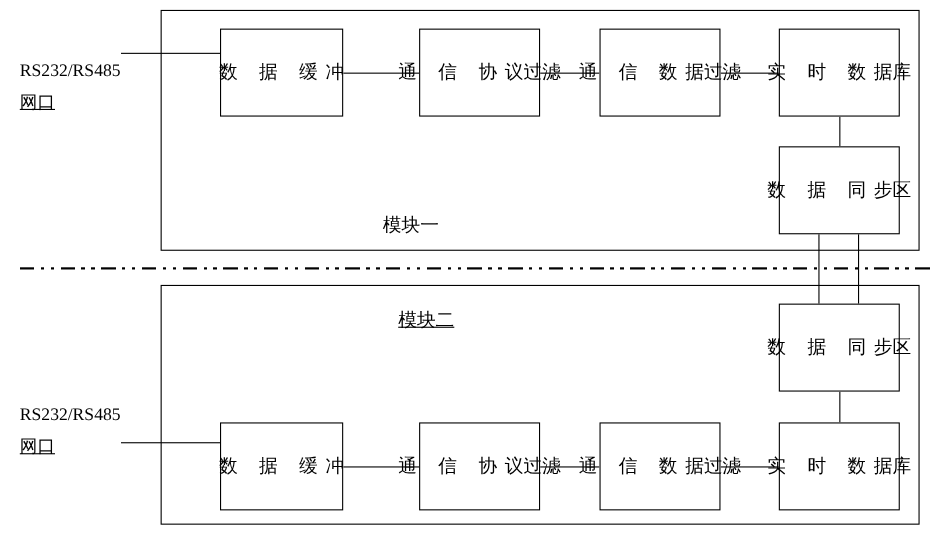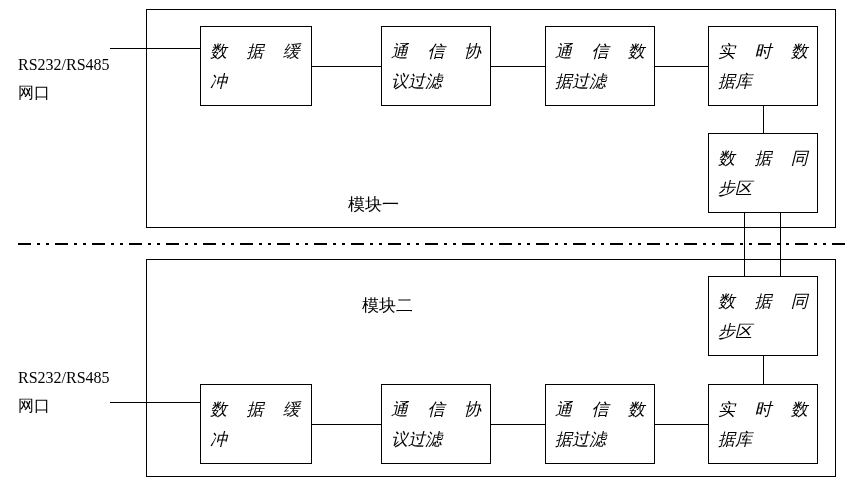--- a/index.html
+++ b/index.html
@@ -24,26 +24,24 @@
     background: transparent;
   }
 
   
   .node-box {
     position: absolute;
     border: 1.4px solid #000000;
     box-sizing: border-box;
     background: #ffffff;
     display: flex;
-    flex-direction: column;
-    align-items: flex-start;
+    align-items: center;
     justify-content: center;
     padding: 0 9px;
     z-index: 5;
-    font-style: italic;
   }
   .node-line {
     font-family: "DejaVu Sans", sans-serif;
     font-size: 17px;
     line-height: 30px;
     color: #000000;
     white-space: nowrap;
     letter-spacing: 0px;
   }
   .node-line.spaced {
@@ -91,20 +89,21 @@
     white-space: nowrap;
     z-index: 4;
   }
   .label-cjk {
     position: absolute;
     font-family: "DejaVu Sans", sans-serif;
     font-size: 16px;
     color: #000000;
     white-space: nowrap;
     z-index: 4;
+    text-decoration: underline;
   }
   .module-caption {
     position: absolute;
     font-family: "DejaVu Sans", sans-serif;
     font-size: 17px;
     color: #000000;
     white-space: nowrap;
     z-index: 4;
   }
 </style>
@@ -160,21 +159,21 @@
 
   <div class="divider" style="left:18px; top:243px; width:830px;"></div>
 
   <div class="module-frame" style="left:146px; top:259px; width:690px; height:218px;"></div>
 
   <div class="label-serif" style="left:18px; top:369px;">RS232/RS485</div>
   <div class="label-cjk" style="left:18px; top:396px;">网口</div>
 
   <div class="conn-h" style="left:110px; top:402px; width:90px;"></div>
 
-  <div class="module-caption" style="left:362px; top:294px;">模块二</div>
+  <div class="module-caption" style="left:362px; top:279px;text-decoration:underline;">模块二</div>
 
   <div class="node-box" style="left:708px; top:276px; width:110px; height:80px;">
     <span class="node-line spaced">数 据 同</span>
     <span class="node-line">步区</span>
   </div>
 
   <div class="conn-v" style="left:763px; top:356px; height:28px;"></div>
 
   <div class="node-box" style="left:200px; top:384px; width:112px; height:80px;">
     <span class="node-line spaced">数 据 缓</span>

